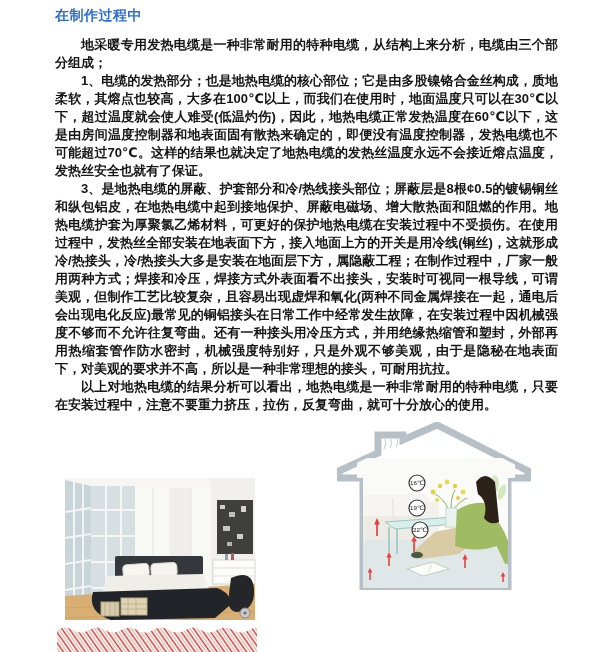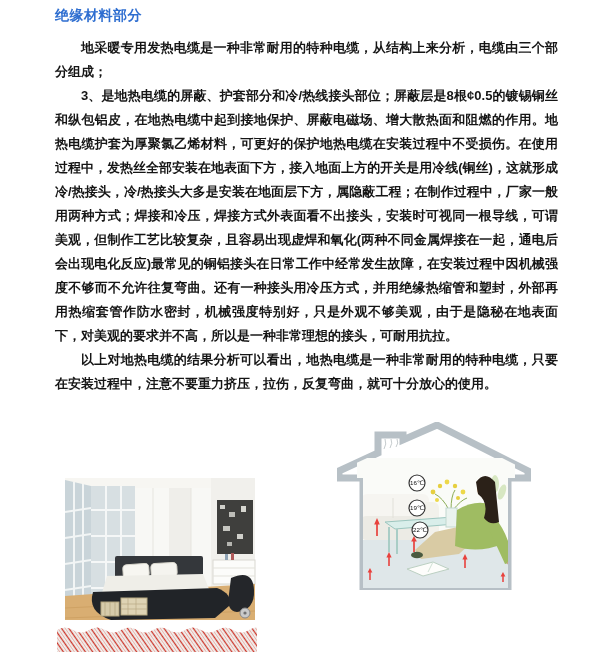--- a/index.html
+++ b/index.html
@@ -1,35 +1,36 @@
 <!DOCTYPE html>
 <html><head>
 <meta charset="utf-8">
 <style>
   html,body{margin:0;padding:0;background:#fff;}
   .page{position:relative;width:600px;height:652px;background:#ffffff;overflow:hidden;
         font-family:"Liberation Sans","DejaVu Sans",sans-serif;}
   .page-title{position:absolute;left:55px;top:7px;font-size:14px;font-weight:bold;
         color:#2e6ed0;letter-spacing:.5px;}
-  .article{position:absolute;left:55px;top:36px;width:503px;font-size:13px;line-height:24px;
+  .article{position:absolute;left:55px;top:36px;width:503px;font-size:13px;line-height:18px;
         color:#151515;font-weight:600;text-align:justify;}
   .article p{margin:0;text-indent:2em;}
   .fig-bedroom{position:absolute;left:57px;top:478px;width:200px;height:174px;}
   .fig-house{position:absolute;left:337px;top:422px;width:194px;height:168px;}
   svg{display:block;}
 </style>
 </head>
 <body>
 
 <div class="page">
 
-  <div class="page-title">绝缘材料部分</div>
+  <div class="page-title">在制作过程中</div>
 
   <div class="article">
     <p>地采暖专用发热电缆是一种非常耐用的特种电缆，从结构上来分析，电缆由三个部分组成；</p>
+    <p>1、电缆的发热部分；也是地热电缆的核心部位；它是由多股镍铬合金丝构成，质地柔软，其熔点也较高，大多在100℃以上，而我们在使用时，地面温度只可以在30℃以下，超过温度就会使人难受(低温灼伤)，因此，地热电缆正常发热温度在60℃以下，这是由房间温度控制器和地表面固有散热来确定的，即便没有温度控制器，发热电缆也不可能超过70℃。这样的结果也就决定了地热电缆的发热丝温度永远不会接近熔点温度，发热丝安全也就有了保证。</p>
     <p>3、是地热电缆的屏蔽、护套部分和冷/热线接头部位；屏蔽层是8根¢0.5的镀锡铜丝和纵包铝皮，在地热电缆中起到接地保护、屏蔽电磁场、增大散热面和阻燃的作用。地热电缆护套为厚聚氯乙烯材料，可更好的保护地热电缆在安装过程中不受损伤。在使用过程中，发热丝全部安装在地表面下方，接入地面上方的开关是用冷线(铜丝)，这就形成冷/热接头，冷/热接头大多是安装在地面层下方，属隐蔽工程；在制作过程中，厂家一般用两种方式；焊接和冷压，焊接方式外表面看不出接头，安装时可视同一根导线，可谓美观，但制作工艺比较复杂，且容易出现虚焊和氧化(两种不同金属焊接在一起，通电后会出现电化反应)最常见的铜铝接头在日常工作中经常发生故障，在安装过程中因机械强度不够而不允许往复弯曲。还有一种接头用冷压方式，并用绝缘热缩管和塑封，外部再用热缩套管作防水密封，机械强度特别好，只是外观不够美观，由于是隐秘在地表面下，对美观的要求并不高，所以是一种非常理想的接头，可耐用抗拉。</p>
     <p>以上对地热电缆的结果分析可以看出，地热电缆是一种非常耐用的特种电缆，只要在安装过程中，注意不要重力挤压，拉伤，反复弯曲，就可十分放心的使用。</p>
   </div>
 
   <div class="fig-bedroom">
     <svg viewBox="0 0 200 174" width="200" height="174">
       <defs>
         <pattern id="redstripes" width="6" height="10" patternUnits="userSpaceOnUse" patternTransform="rotate(-35)">
           <rect width="6" height="10" fill="#f1f7f5"></rect>
           <line x1="1.5" y1="0" x2="1.5" y2="10" stroke="#cd372c" stroke-width="1.4"></line>

